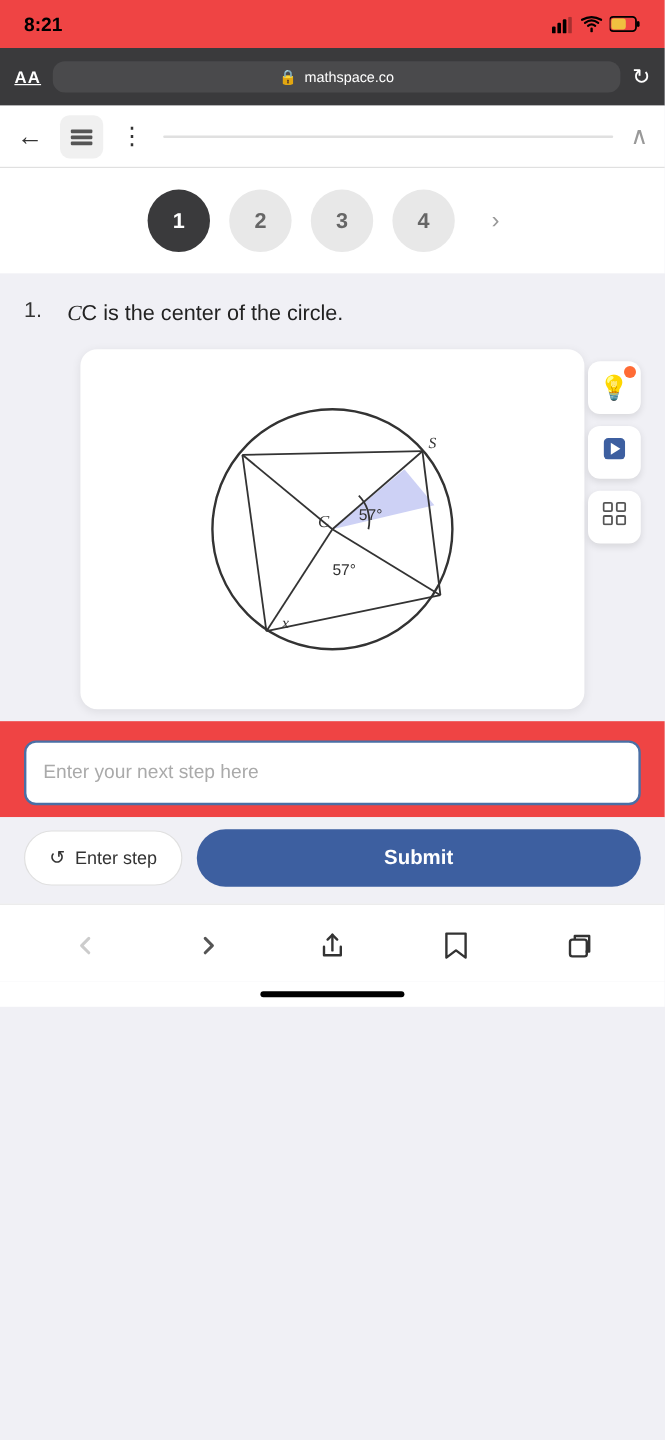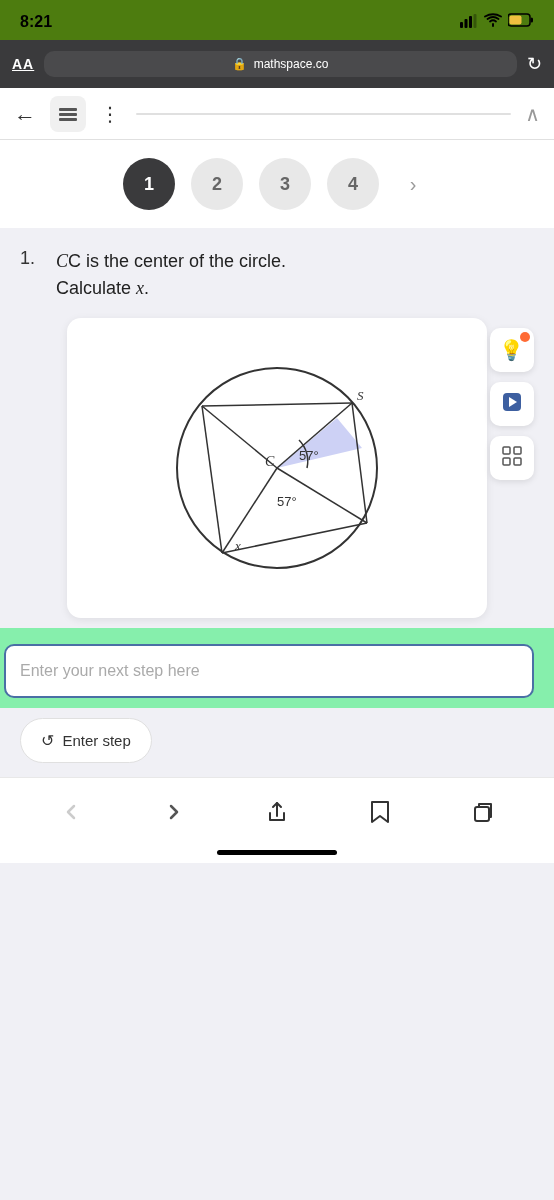--- a/index.html
+++ b/index.html
@@ -7,21 +7,21 @@
     body {
       width: 554px;
       min-height: 1200px;
       background: #f0f0f5;
       font-family: -apple-system, BlinkMacSystemFont, 'Segoe UI', sans-serif;
       overflow-x: hidden;
     }
 
     
     .status-bar {
-      background: #4d7c0f;
+      background: #ef4444;
       display: flex;
       justify-content: space-between;
       align-items: center;
       padding: 10px 20px 6px 20px;
       height: 40px;
     }
     .status-time {
       font-size: 16px;
       font-weight: 600;
       color: #000;
@@ -228,22 +228,22 @@
       top: 4px;
       right: 4px;
       width: 10px;
       height: 10px;
       background: #ff6b35;
       border-radius: 50%;
     }
 
     
     .input-area {
-      padding: 16px 20px 10px 4px;
-      background: #86efac;
+      padding: 16px 20px 10px 20px;
+      background: #ef4444;
     }
     .step-input {
       width: 100%;
       border: 2px solid #4a6fa5;
       border-radius: 10px;
       padding: 16px 14px;
       font-size: 16px;
       color: #999;
       background: #fff;
       outline: none;
@@ -400,23 +400,20 @@
   </div>
 </div>
 
 <div class="main-content">
   <div class="question-header">
     <span class="question-number">1.</span>
     <div class="question-text">
       <div>
         <em>C</em><span style="display:inline;text-align:center;">C is the center of the circle.</span>
       </div>
-      <div>
-        Calculate <em>x</em>.
-      </div>
     </div>
   </div>
 
   <div class="diagram-wrapper">
     <div class="diagram-card">
       <svg viewBox="0 0 260 260">
 
         <circle cx="130" cy="130" r="100" stroke="#333" stroke-width="2" fill="none"></circle>
 
         <path d="M130,130 L190,80 L215,110 Z" fill="rgba(130,140,230,0.4)" stroke="none"></path>
@@ -480,20 +477,21 @@
 
 <div class="input-area">
   <input type="text" class="step-input" placeholder="Enter your next step here" style="">
 </div>
 
 <div class="action-row">
   <button class="skip-btn">
     <span style="font-size:16px;">↺</span>
     <span>Enter step</span>
   </button>
+  <button class="submit-btn">Submit</button>
 </div>
 
 <div class="bottom-nav">
   <div class="bottom-nav-btn disabled">
     <svg width="22" height="22" viewBox="0 0 22 22">
       <path d="M14 5 L8 11 L14 17" stroke="#ccc" stroke-width="2.5" fill="none" stroke-linecap="round" stroke-linejoin="round"></path>
     </svg>
   </div>
   <div class="bottom-nav-btn">
     <svg width="22" height="22" viewBox="0 0 22 22">

